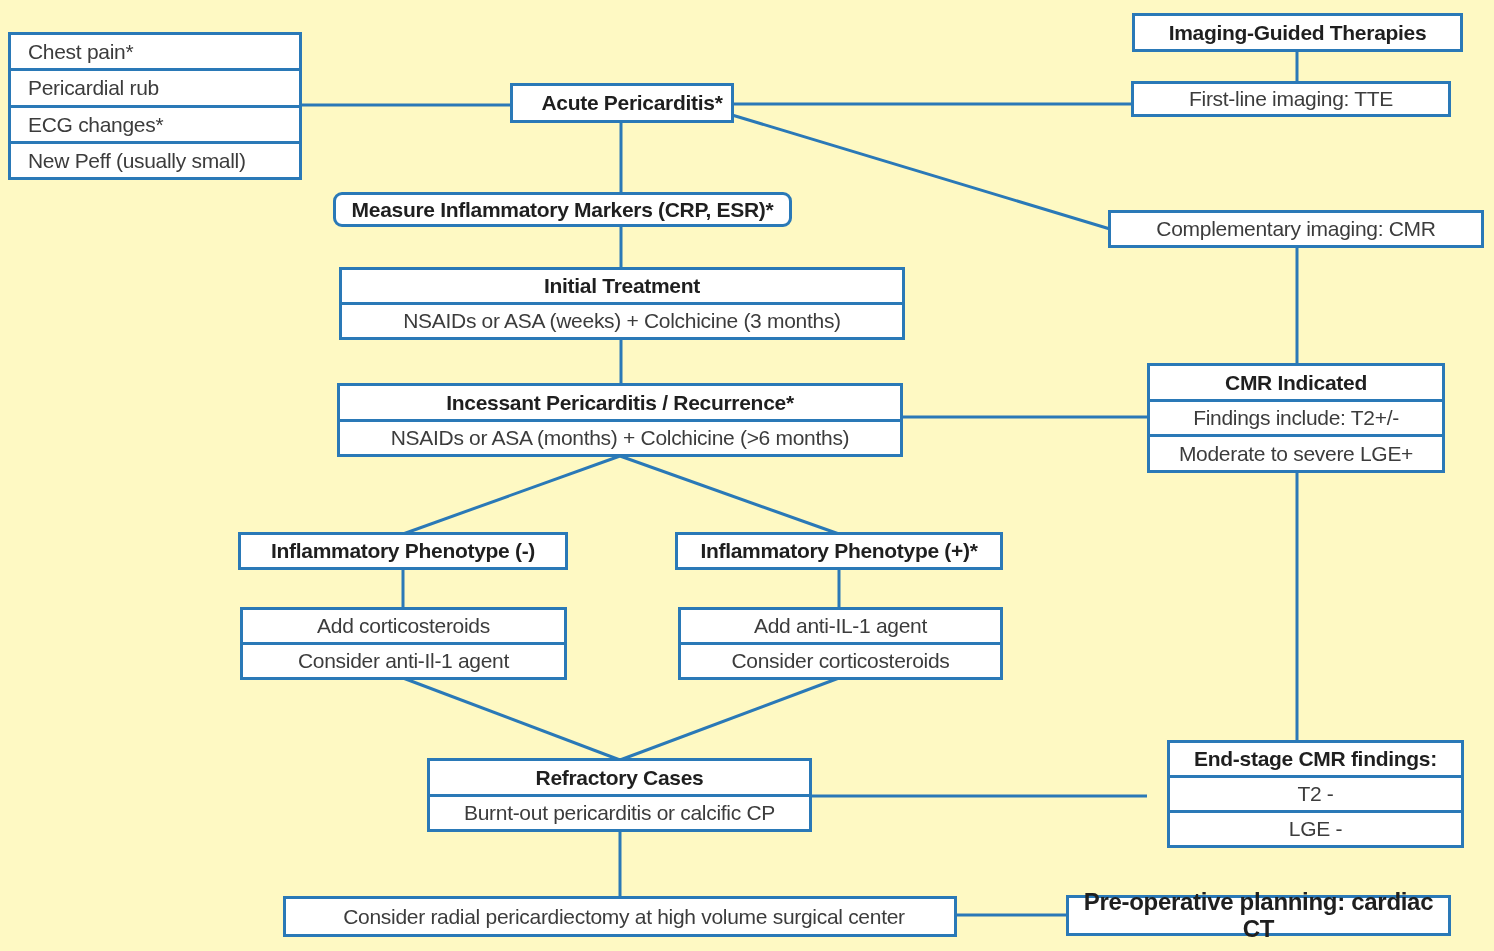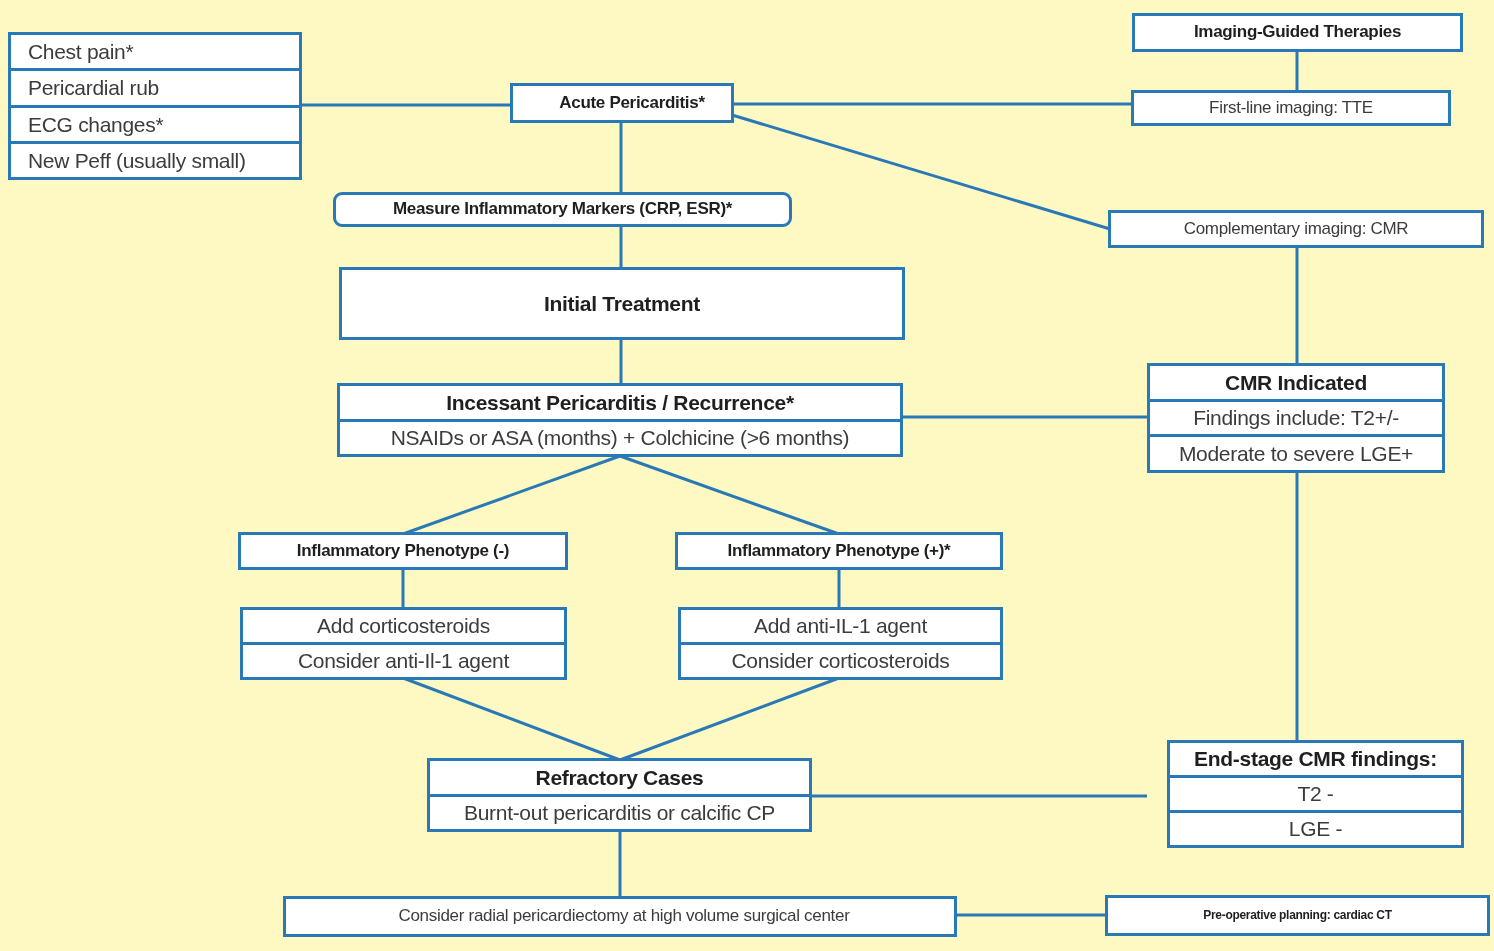--- a/index.html
+++ b/index.html
@@ -8,21 +8,21 @@
   .stage {
     position:relative; width:1494px; height:951px; background:#fef9c3;
     overflow:hidden; letter-spacing:-0.3px;
   }
   svg.wires { position:absolute; left:0; top:0; width:1494px; height:951px; color:var(--accent); }
   svg.wires line { stroke:currentColor; stroke-width:3; }
   .box {
     position:absolute; box-sizing:border-box; background:#fff;
     border:3px solid var(--accent);
     display:flex; align-items:center; justify-content:center;
-    font-size:17px; color:var(--ink-soft); text-align:center; line-height:1.1;
+    font-size:21px; color:var(--ink-soft); text-align:center; line-height:1.1;
   }
   .bold { font-weight:bold; color:#1f1f1f; }
   .group {
     position:absolute; box-sizing:border-box; background:#fff;
     border:3px solid var(--accent);
     display:flex; flex-direction:column;
   }
   .group .row {
     flex:1; display:flex; align-items:center; justify-content:center;
     border-top:3px solid var(--accent);
@@ -63,28 +63,29 @@
     <div class="row left">Chest pain*</div>
     <div class="row left">Pericardial rub</div>
     <div class="row left">ECG changes*</div>
     <div class="row left">New Peff (usually small)</div>
   </div>
 
   <div class="box bold" style="left:510px; top:83px; width:224px; height:40px;padding-left:20px;">Acute Pericarditis*</div>
 
   <div class="box bold" style="left:1132px; top:13px; width:331px; height:39px;">Imaging-Guided Therapies</div>
 
-  <div class="box" style="left:1131px; top:90px; width:320px; height:36px;">First-line imaging: TTE</div>
+  <div class="box" style="left:1131px; top:81px; width:320px; height:36px;">First-line imaging: TTE</div>
 
   <div class="box" style="left:1108px; top:210px; width:376px; height:38px;">Complementary imaging: CMR</div>
 
   <div class="box bold" style="left:333px; top:192px; width:459px; height:35px;border-radius:9px;">Measure Inflammatory Markers (CRP, ESR)*</div>
 
   <div class="group" style="left:339px; top:267px; width:566px; height:73px;">
     <div class="row head">Initial Treatment</div>
+    <div class="row">NSAIDs or ASA (weeks) + Colchicine (3 months)</div>
   </div>
 
   <div class="group" style="left:337px; top:383px; width:566px; height:74px;">
     <div class="row head">Incessant Pericarditis / Recurrence*</div>
     <div class="row">NSAIDs or ASA (months) + Colchicine (&gt;6 months)</div>
   </div>
 
   <div class="group" style="left:1147px; top:363px; width:298px; height:110px;">
     <div class="row head">CMR Indicated</div>
     <div class="row">Findings include: T2+/-</div>
@@ -111,15 +112,15 @@
   </div>
 
   <div class="group" style="left:1167px; top:740px; width:297px; height:108px;">
     <div class="row head">End-stage CMR findings:</div>
     <div class="row">T2 -</div>
     <div class="row">LGE -</div>
   </div>
 
   <div class="box" style="left:283px; top:896px; width:674px; height:41px;padding-left:8px;">Consider radial pericardiectomy at high volume surgical center</div>
 
-  <div class="box bold" style="left:1105px; top:895px; width:385px; height:41px; font-size:12px;">Pre-operative planning: cardiac CT</div>
+  <div class="box bold" style="left:1066px; top:895px; width:385px; height:41px; font-size:24px;">Pre-operative planning: cardiac CT</div>
 
 </div>
 
 </body></html>

